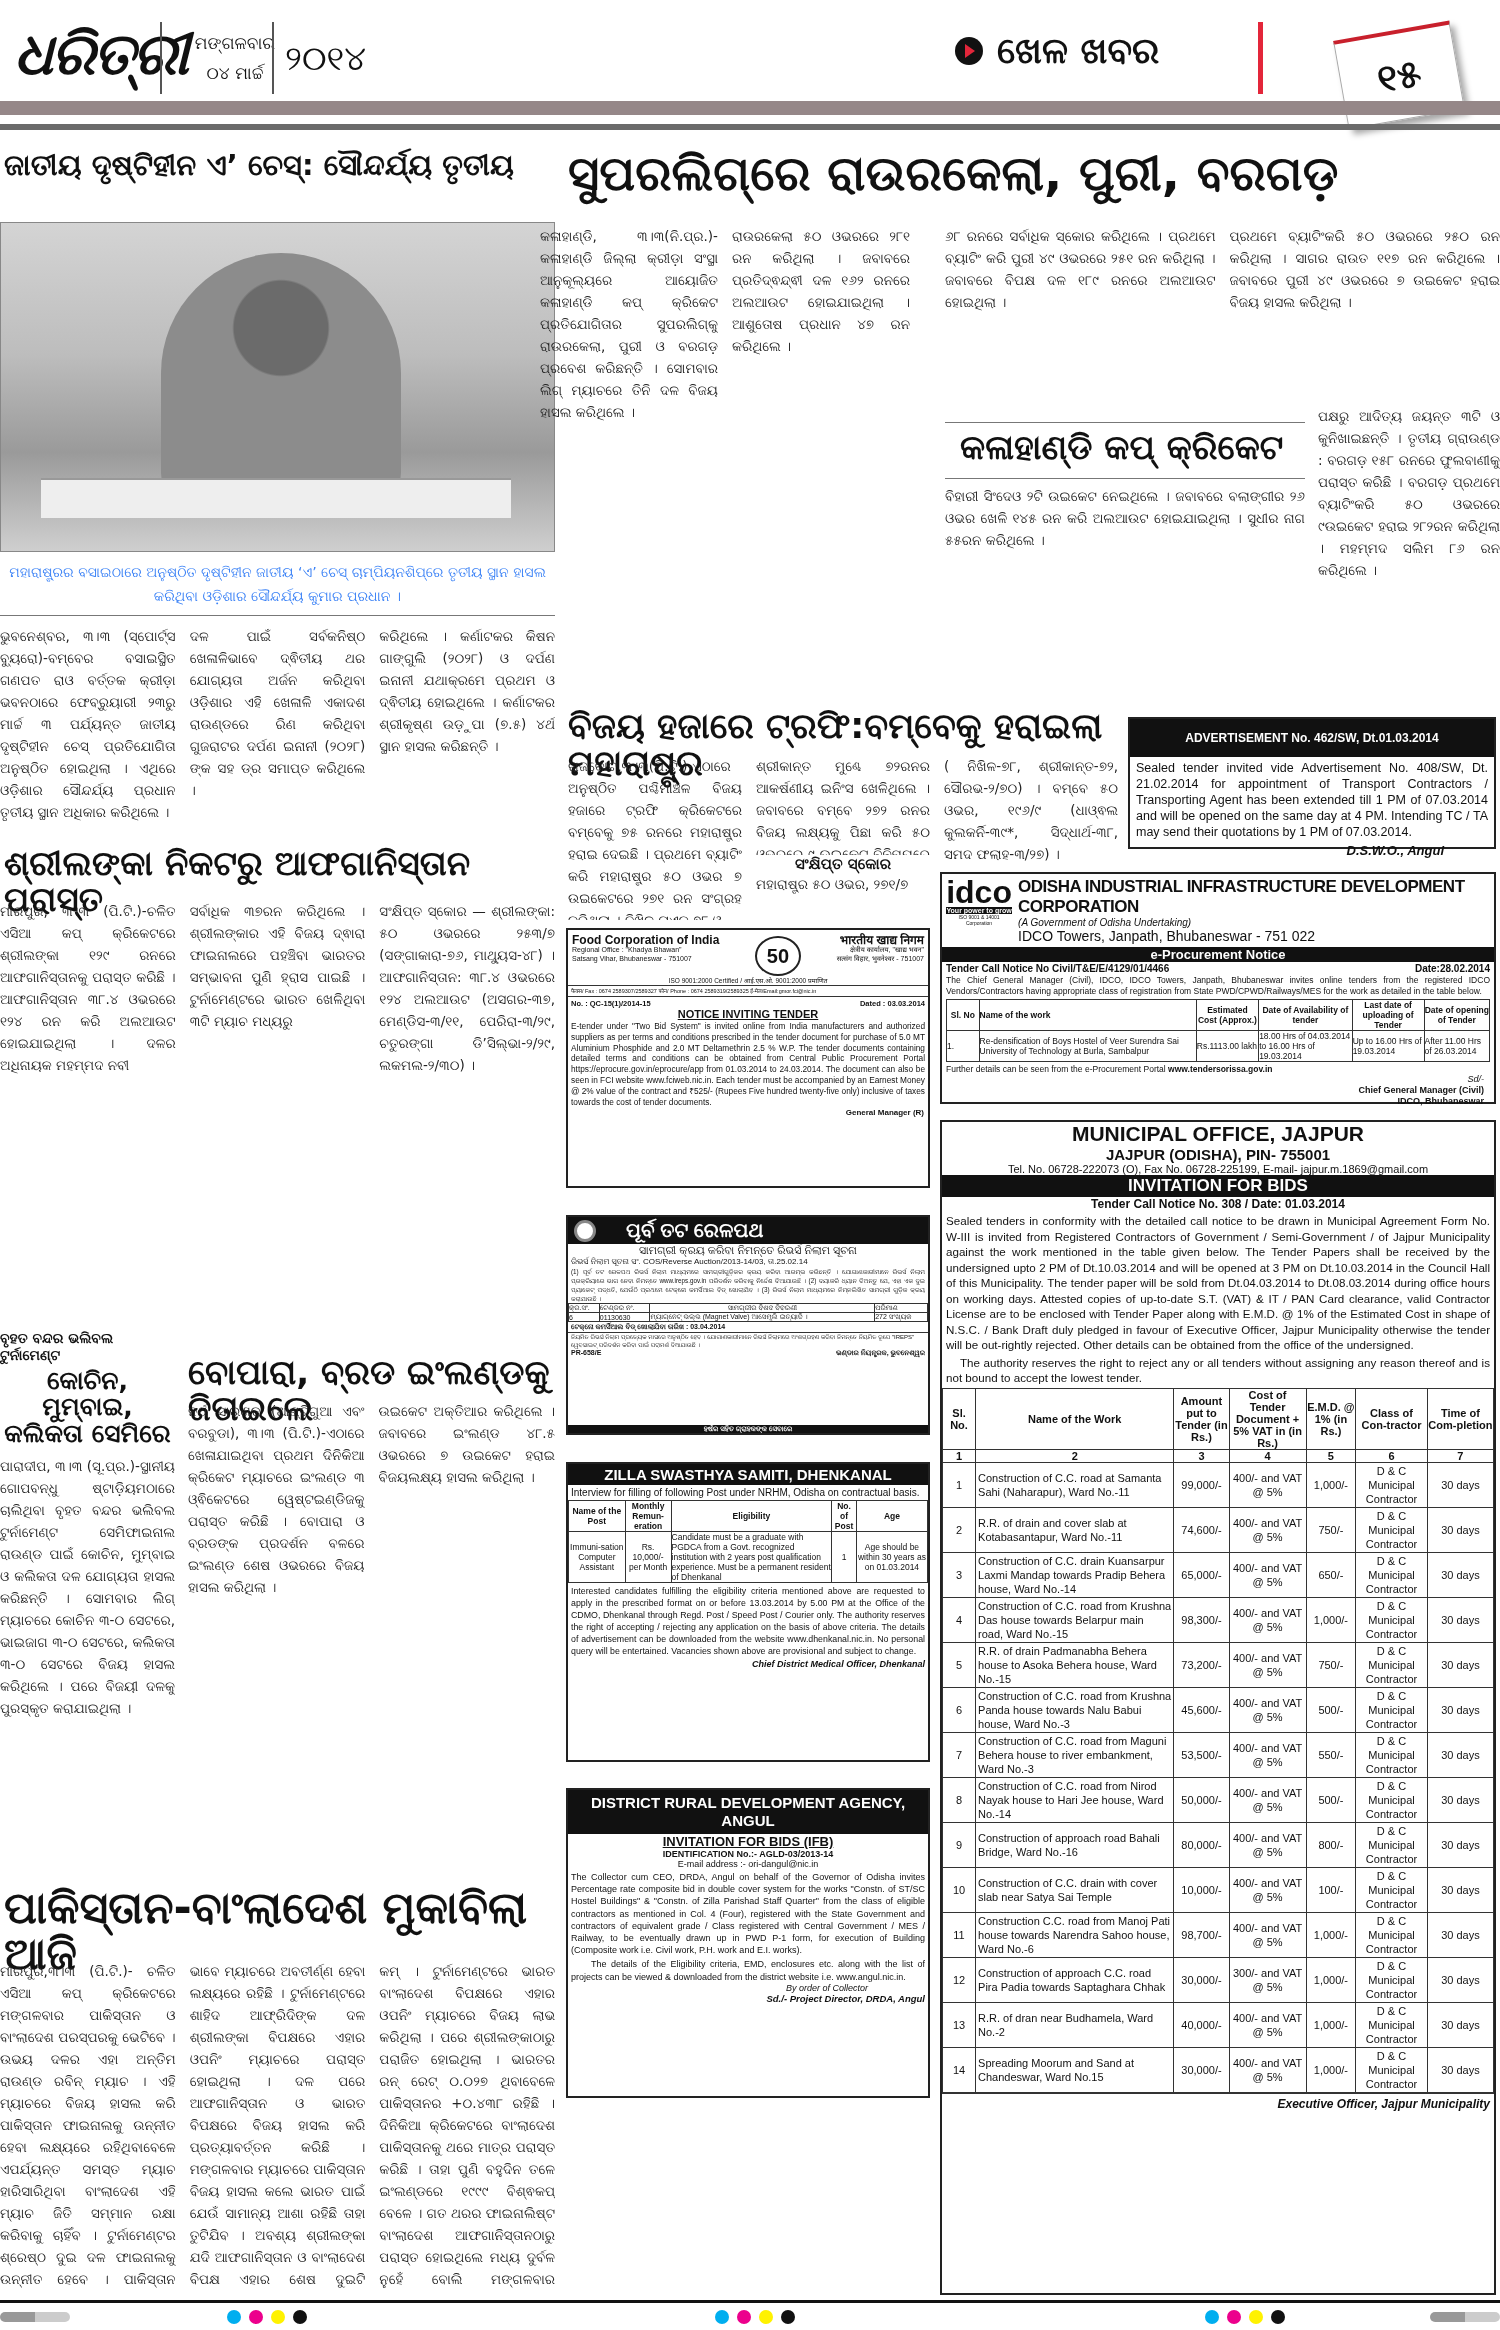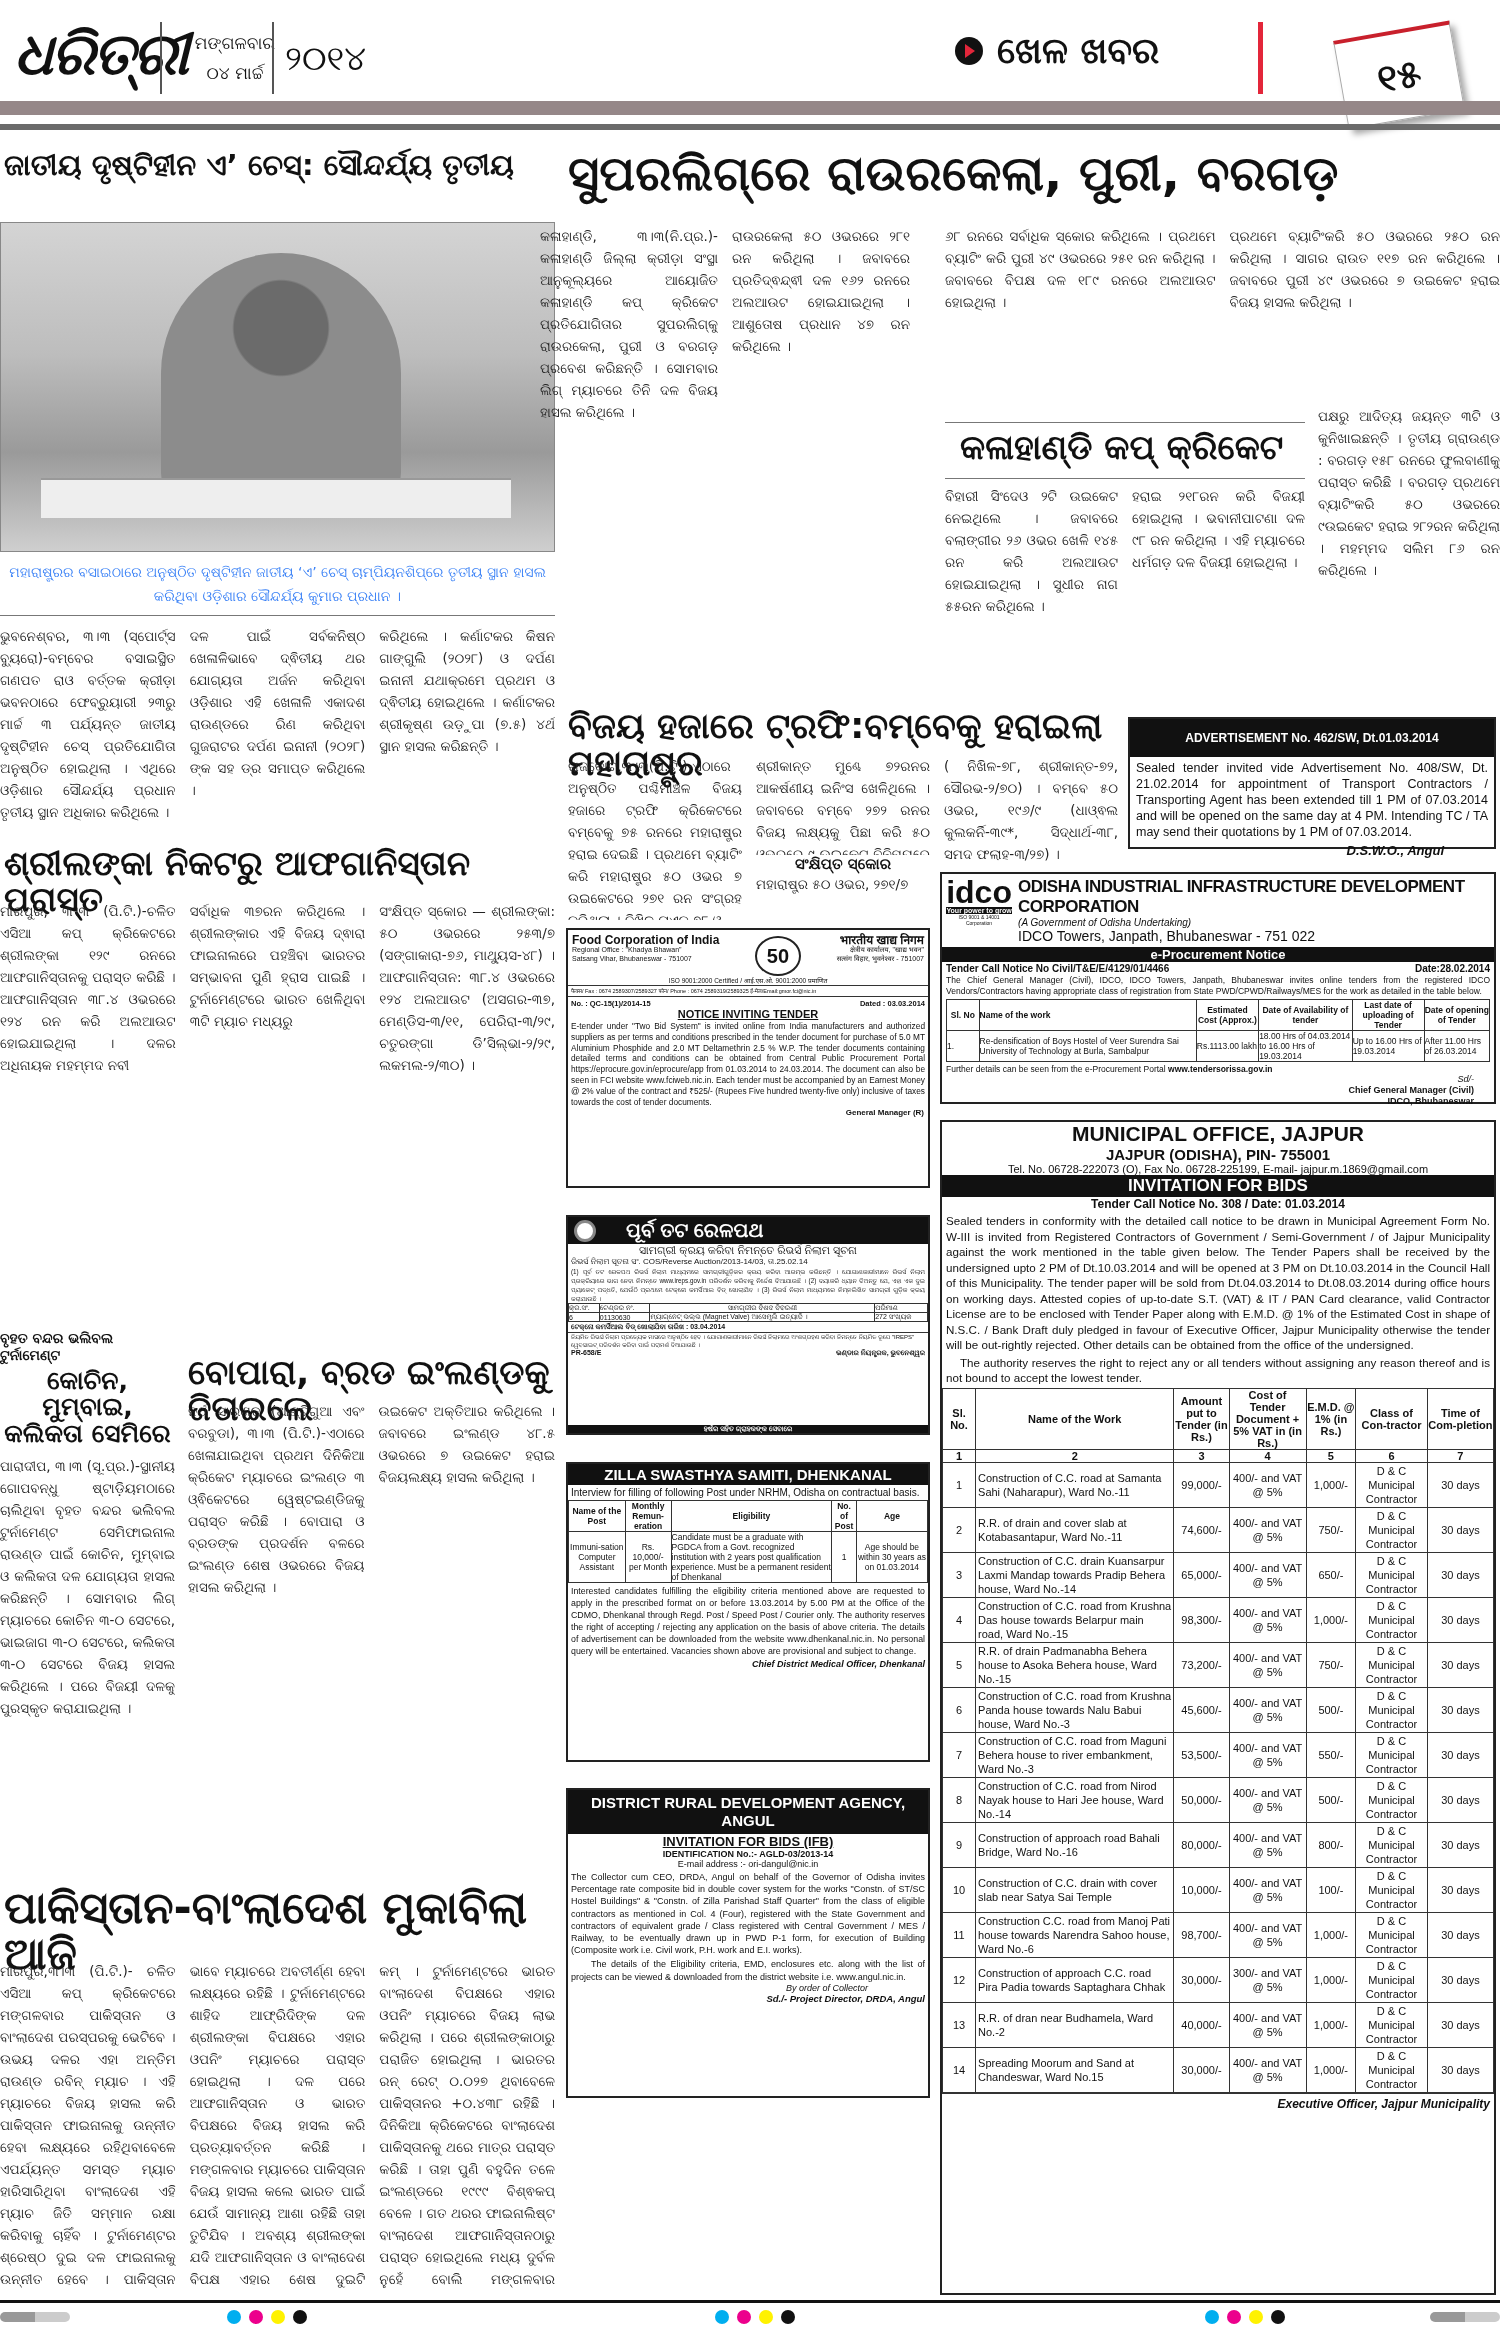--- a/index.html
+++ b/index.html
@@ -99,21 +99,20 @@
 <div class="abs" style="left:945px;top:225px;width:555px;display:flex;gap:14px">
   <div class="col-text" style="flex:1;height:180px">୬୮ ରନରେ ସର୍ବାଧିକ ସ୍କୋର କରିଥିଲେ । ପ୍ରଥମେ ବ୍ୟାଟିଂ କରି ପୁରୀ ୪୯ ଓଭରରେ ୨୫୧ ରନ କରିଥିଲା । ଜବାବରେ ବିପକ୍ଷ ଦଳ ୧୮୯ ରନରେ ଅଲଆଉଟ ହୋଇଥିଲା ।</div>
   <div class="col-text" style="flex:1;height:180px">ପ୍ରଥମେ ବ୍ୟାଟିଂକରି ୫୦ ଓଭରରେ ୨୫୦ ରନ କରିଥିଲା । ସାଗର ରାଉତ ୧୧୭ ରନ କରିଥିଲେ । ଜବାବରେ ପୁରୀ ୪୯ ଓଭରରେ ୭ ଉଇକେଟ ହରାଇ ବିଜୟ ହାସଲ କରିଥିଲା ।</div>
 </div>
 <div class="abs col-text" style="left:1318px;top:405px;width:182px;height:300px">ପକ୍ଷରୁ ଆଦିତ୍ୟ ଜୟନ୍ତ ୩ଟି ଓ କୁନିଖାଇଛନ୍ତି । ତୃତୀୟ ଗ୍ରାଉଣ୍ଡ : ବରଗଡ଼ ୧୫୮ ରନରେ ଫୁଲବାଣୀକୁ ପରାସ୍ତ କରିଛି । ବରଗଡ଼ ପ୍ରଥମେ ବ୍ୟାଟିଂକରି ୫୦ ଓଭରରେ ୯ଉଇକେଟ ହରାଇ ୨୮୨ରନ କରିଥିଲା । ମହମ୍ମଦ ସଲିମ ୮୬ ରନ କରିଥିଲେ ।</div>
 <div class="abs rule" style="left:945px;top:422px;width:360px"></div>
 <div class="abs h1" style="left:960px;top:430px;width:350px;font-size:34px">କଳାହାଣ୍ଡି କପ୍ କ୍ରିକେଟ</div>
 <div class="abs rule" style="left:945px;top:478px;width:360px"></div>
 <div class="abs" style="left:945px;top:485px;width:360px;display:flex;gap:14px">
   <div class="col-text" style="flex:1;height:215px">ବିହାରୀ ସିଂଦେଓ ୨ଟି ଉଇକେଟ ନେଇଥିଲେ । ଜବାବରେ ବଲାଙ୍ଗୀର ୨୬ ଓଭର ଖେଳି ୧୪୫ ରନ କରି ଅଲଆଉଟ ହୋଇଯାଇଥିଲା । ସୁଧୀର ନାଗ ୫୫ରନ କରିଥିଲେ ।</div>
-  <div class="col-text" style="flex:1;height:215px">ହରାଇ ୨୧୮ରନ କରି ବିଜୟୀ ହୋଇଥିଲା । ଭବାନୀପାଟଣା ଦଳ ୯୮ ରନ କରିଥିଲା । ଏହି ମ୍ୟାଚରେ ଧର୍ମଗଡ଼ ଦଳ ବିଜୟୀ ହୋଇଥିଲା ।</div>
 </div>
 
 <div class="abs h1" style="left:568px;top:708px;width:560px;font-size:35px">ବିଜୟ ହଜାରେ ଟ୍ରଫି:ବମ୍ବେକୁ ହରାଇଲା ମହାରାଷ୍ଟ୍ର</div>
 <div class="abs" style="left:568px;top:755px;width:550px;display:flex;gap:14px">
   <div class="col-text" style="flex:1;height:165px">ରାଜକୋଟ,୩।୩(ପି.ଟି.)-ଏଠାରେ ଅନୁଷ୍ଠିତ ପଶ୍ଚିମାଞ୍ଚଳ ବିଜୟ ହଜାରେ ଟ୍ରଫି କ୍ରିକେଟରେ ବମ୍ବେକୁ ୭୫ ରନରେ ମହାରାଷ୍ଟ୍ର ହରାଇ ଦେଇଛି । ପ୍ରଥମେ ବ୍ୟାଟିଂ କରି ମହାରାଷ୍ଟ୍ର ୫୦ ଓଭର ୭ ଉଇକେଟରେ ୨୭୧ ରନ ସଂଗ୍ରହ କରିଥିଲା । ନିଖିଳ ନାଏକ ୭୮ ଓ</div>
   <div style="flex:1">
     <div class="col-text" style="height:100px">ଶ୍ରୀକାନ୍ତ ମୁଣ୍ଢେ ୭୨ରନର ଆକର୍ଷଣୀୟ ଇନିଂସ ଖେଳିଥିଲେ । ଜବାବରେ ବମ୍ବେ ୨୭୨ ରନର ବିଜୟ ଲକ୍ଷ୍ୟକୁ ପିଛା କରି ୫୦ ଓଭରରେ ୯ ଉଇକେଟ ବିନିମୟରେ ୧୯୬ ରନ କରିବାକୁ ସକ୍ଷମ ହୋଇଥିଲା ।</div>
     <div style="font-size:15px;text-align:center;font-weight:bold">ସଂକ୍ଷିପ୍ତ ସ୍କୋର</div>
     <div class="col-text">ମହାରାଷ୍ଟ୍ର ୫୦ ଓଭର, ୨୭୧/୭</div>
   </div>
@@ -162,21 +161,21 @@
       <td>18.00 Hrs of 04.03.2014 to 16.00 Hrs of 19.03.2014</td>
       <td>Up to 16.00 Hrs of 19.03.2014</td>
       <td>After 11.00 Hrs of 26.03.2014</td>
     </tr>
   </tbody>
     </table>
   <div style="font-size:8.5px;padding:0 4px">
     <span>Further details can be seen from the e-Procurement Portal</span>
     <b>www.tendersorissa.gov.in</b>
   </div>
-  <div style="font-size:9px;font-weight:bold;text-align:right;padding-right:20px;line-height:11px">
+  <div style="font-size:9px;font-weight:bold;text-align:right;padding-right:10px;line-height:11px">
     <div style="font-style:italic;font-weight:normal">Sd/-</div>
     <div>Chief General Manager (Civil)</div>
     <div>IDCO, Bhubaneswar</div>
   </div>
 </div>
 
 <div class="abs ad" style="left:566px;top:928px;width:364px;height:260px">
   <div style="display:flex;justify-content:space-between;padding:6px 4px 0">
     <div style="font-size:7px;line-height:9px">
       <div style="font-size:12px;font-weight:bold">Food Corporation of India</div>

